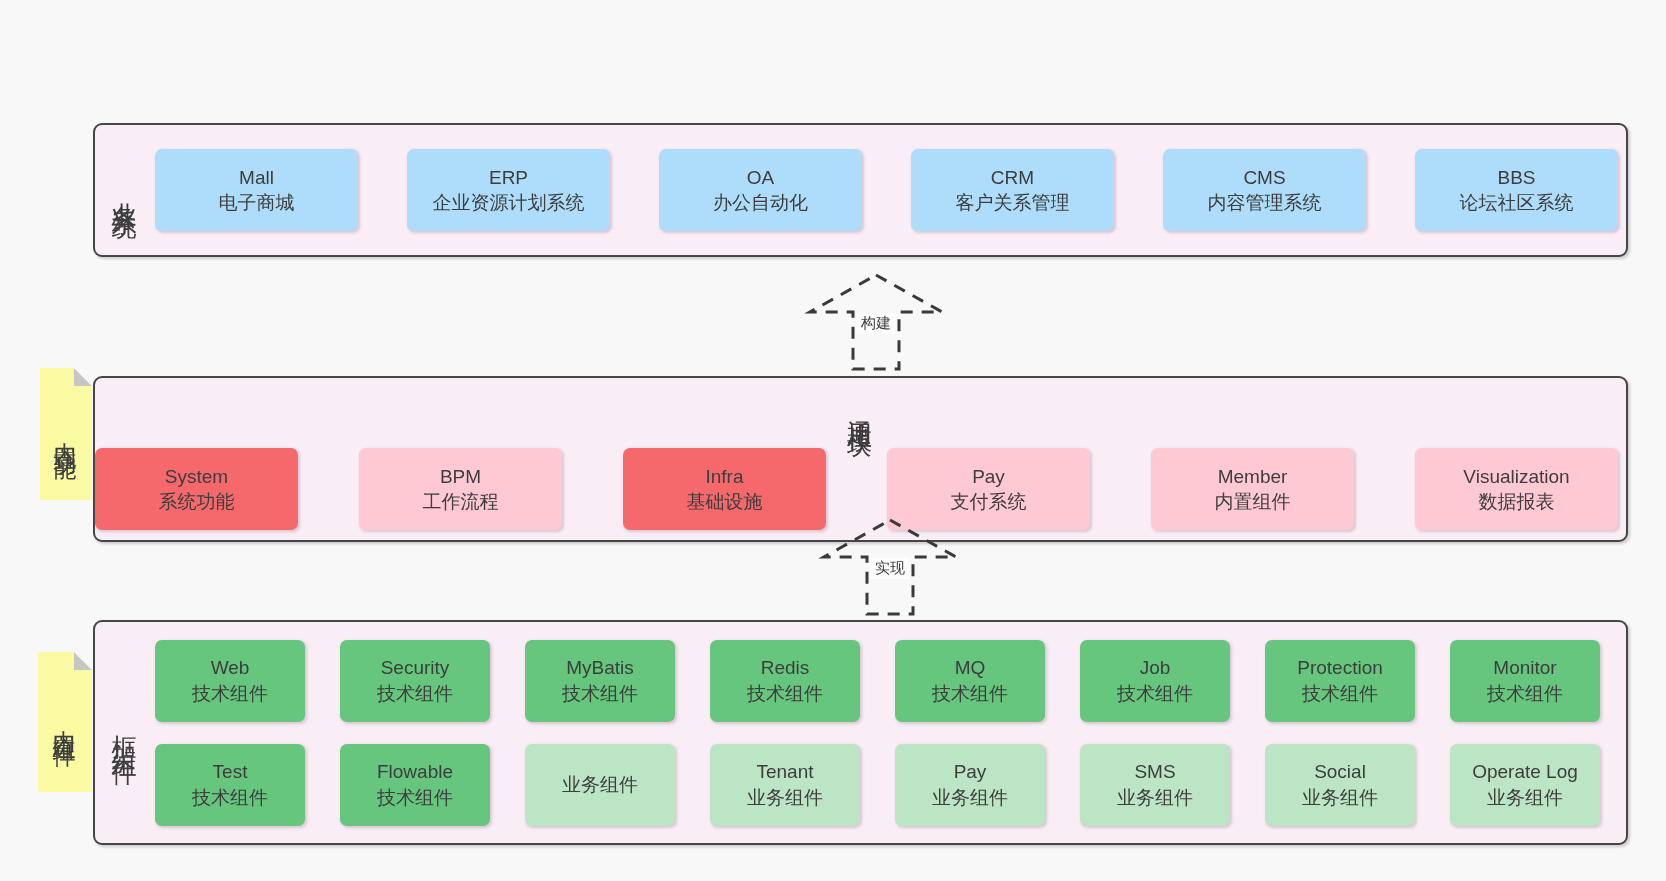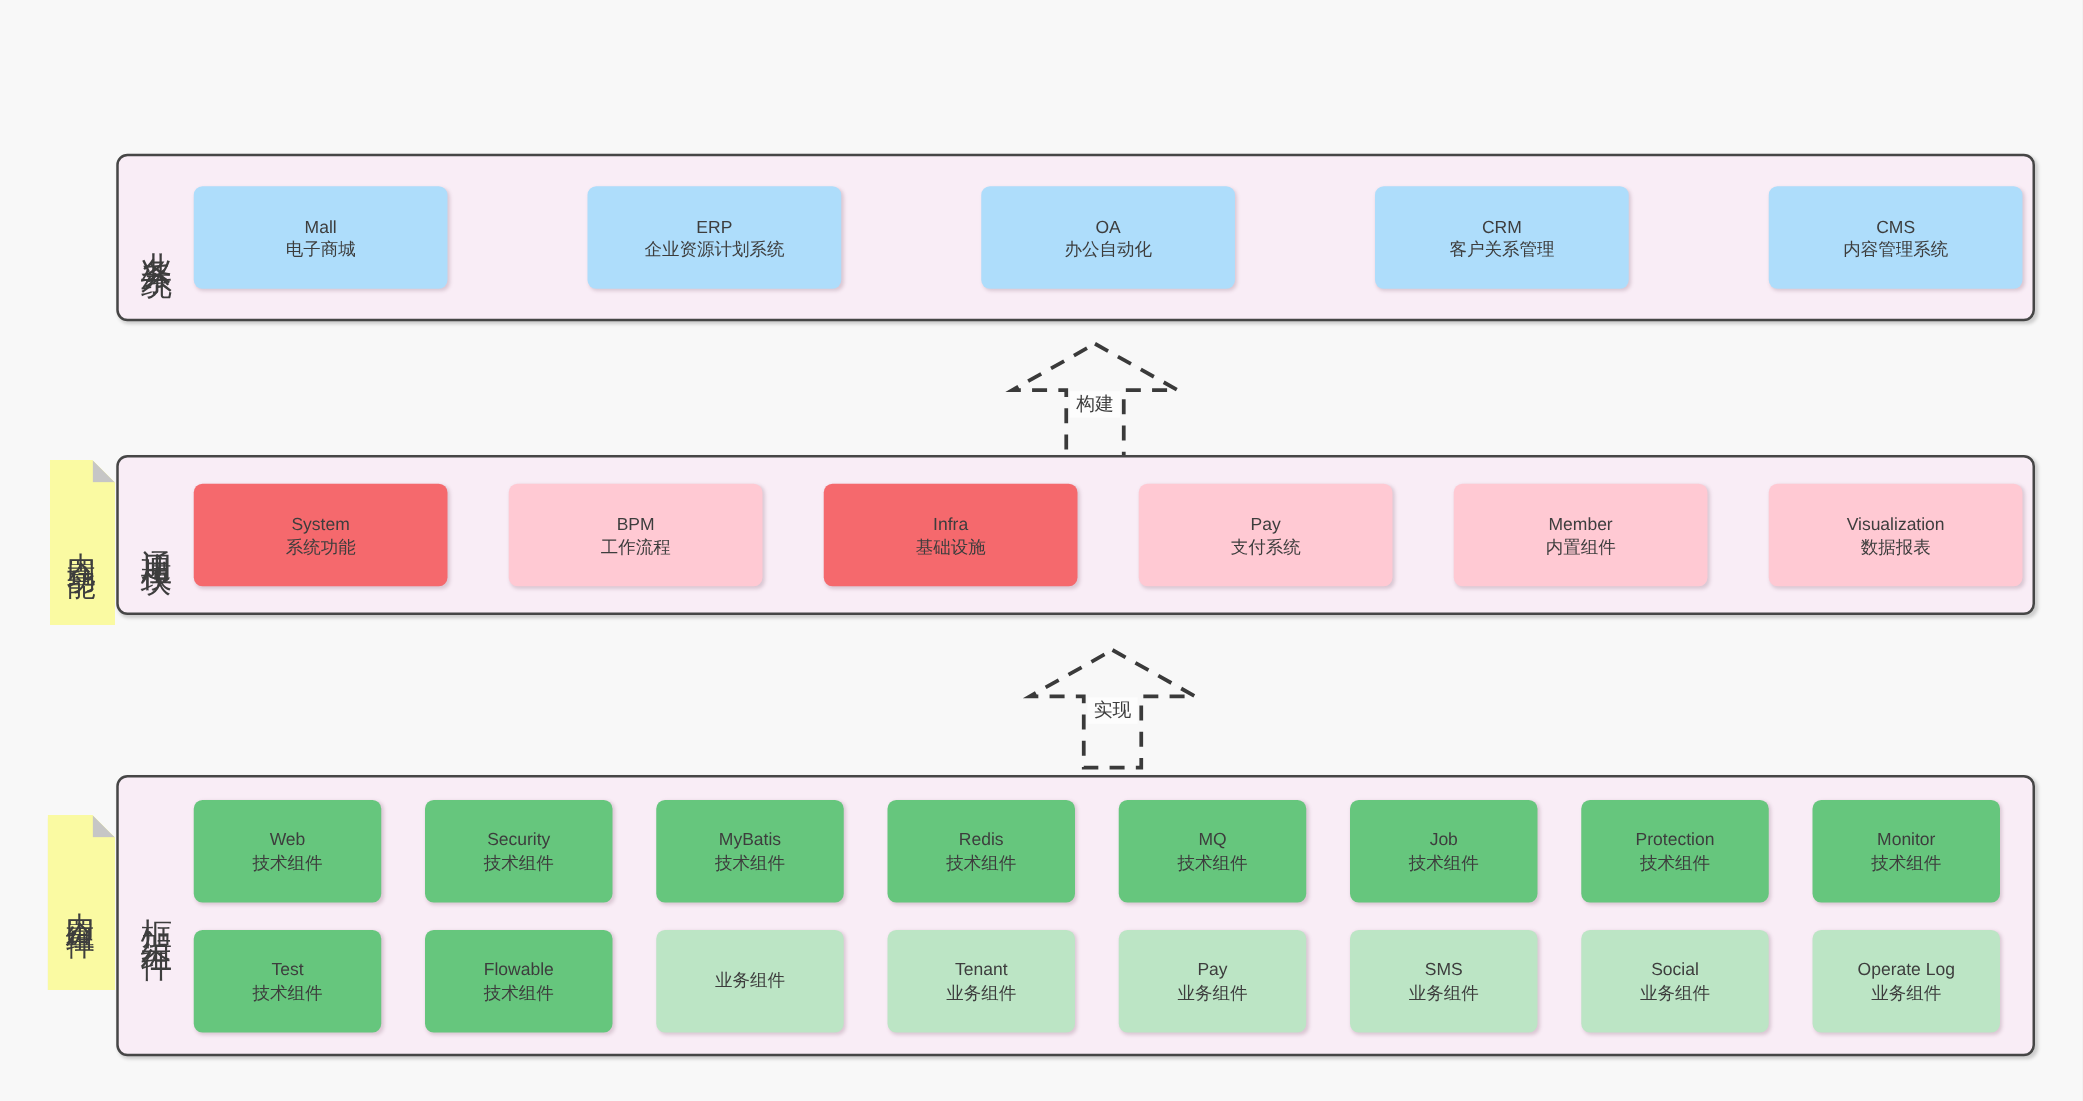--- a/index.html
+++ b/index.html
@@ -3,33 +3,33 @@
 <meta charset="utf-8">
 <style>
   html,body{margin:0;padding:0;}
   body{background:#e9e9e9;font-family:"Liberation Sans","DejaVu Sans",sans-serif;}
   .stage{position:relative;width:1666px;height:881px;background:var(--c-page-bg,#f8f8f8);overflow:hidden;
          color:var(--c-text,#3d3d3d);}
   .panel{position:absolute;left:93px;width:1535px;background:var(--c-panel-bg,#f9edf6);
          border:2px solid var(--c-panel-border,#464646);border-radius:9px;box-sizing:border-box;
          box-shadow:2px 2px 3px rgba(0,0,0,.18);display:flex;}
   #panel-business{top:123px;height:134px;}
-  #panel-modules{top:364px;height:128px;}
+  #panel-modules{top:376px;height:166px;flex-direction:column;}
   #panel-components{top:620px;height:225px;flex-direction:row;}
   .vcol{flex:0 0 60px;display:flex;align-items:center;justify-content:center;}
   .vlabel{writing-mode:vertical-lr;text-orientation:upright;font-size:25px;letter-spacing:4px;
           color:var(--c-text,#3d3d3d);}
   #panel-components .vlabel{letter-spacing:9px;}
   .boxrow{flex:1;display:flex;justify-content:space-between;align-items:center;padding-right:8px;}
   #panel-components .rows{flex:1;display:flex;flex-direction:column;justify-content:center;gap:22px;
                           padding-right:26px;}
   #panel-components .boxrow{flex:0 0 auto;padding-right:0;gap:24px;}
   .box{height:82px;border-radius:7px;display:flex;flex-direction:column;justify-content:center;
        align-items:center;text-align:center;box-shadow:1.5px 1.5px 3px rgba(110,70,90,.22);
-       line-height:1.32;font-size:14px;padding:2px 6px;box-sizing:border-box;}
+       line-height:1.32;font-size:19px;padding:2px 6px;box-sizing:border-box;}
   .w203{width:203px;}
   .w150{width:150px;}
   .blue{background:var(--c-blue,#aeddfb);}
   .red{background:var(--c-red,#f5696d);}
   .pink{background:var(--c-pink,#ffc9d3);}
   .gdark{background:var(--c-green-dark,#66c67d);}
   .glight{background:var(--c-green-light,#bce5c5);}
   .tag{position:absolute;background:var(--c-yellow-tag,#fafaa2);display:flex;align-items:center;
        justify-content:center;clip-path:polygon(0 0,calc(100% - 18px) 0,100% 18px,100% 100%,0 100%);
        box-shadow:0 2px 2px rgba(0,0,0,.15);}
@@ -68,20 +68,24 @@
         <div>办公自动化</div>
       </div>
       <div class="box blue w203">
         <div>CRM</div>
         <div>客户关系管理</div>
       </div>
       <div class="box blue w203">
         <div>CMS</div>
         <div>内容管理系统</div>
       </div>
+      <div class="box blue w203">
+        <div>BBS</div>
+        <div>论坛社区系统</div>
+      </div>
     </div>
   </section>
 
   <div class="arrow" id="arrow-build">
     <svg viewBox="0 0 160 100">
       <polygon points="80,3 146,40 103,40 103,97 57,97 57,40 14,40" fill="none" stroke="#3a3a3a" stroke-width="3" stroke-dasharray="12 9"></polygon>
     </svg>
     <span class="alabel">构建</span>
   </div>
 

